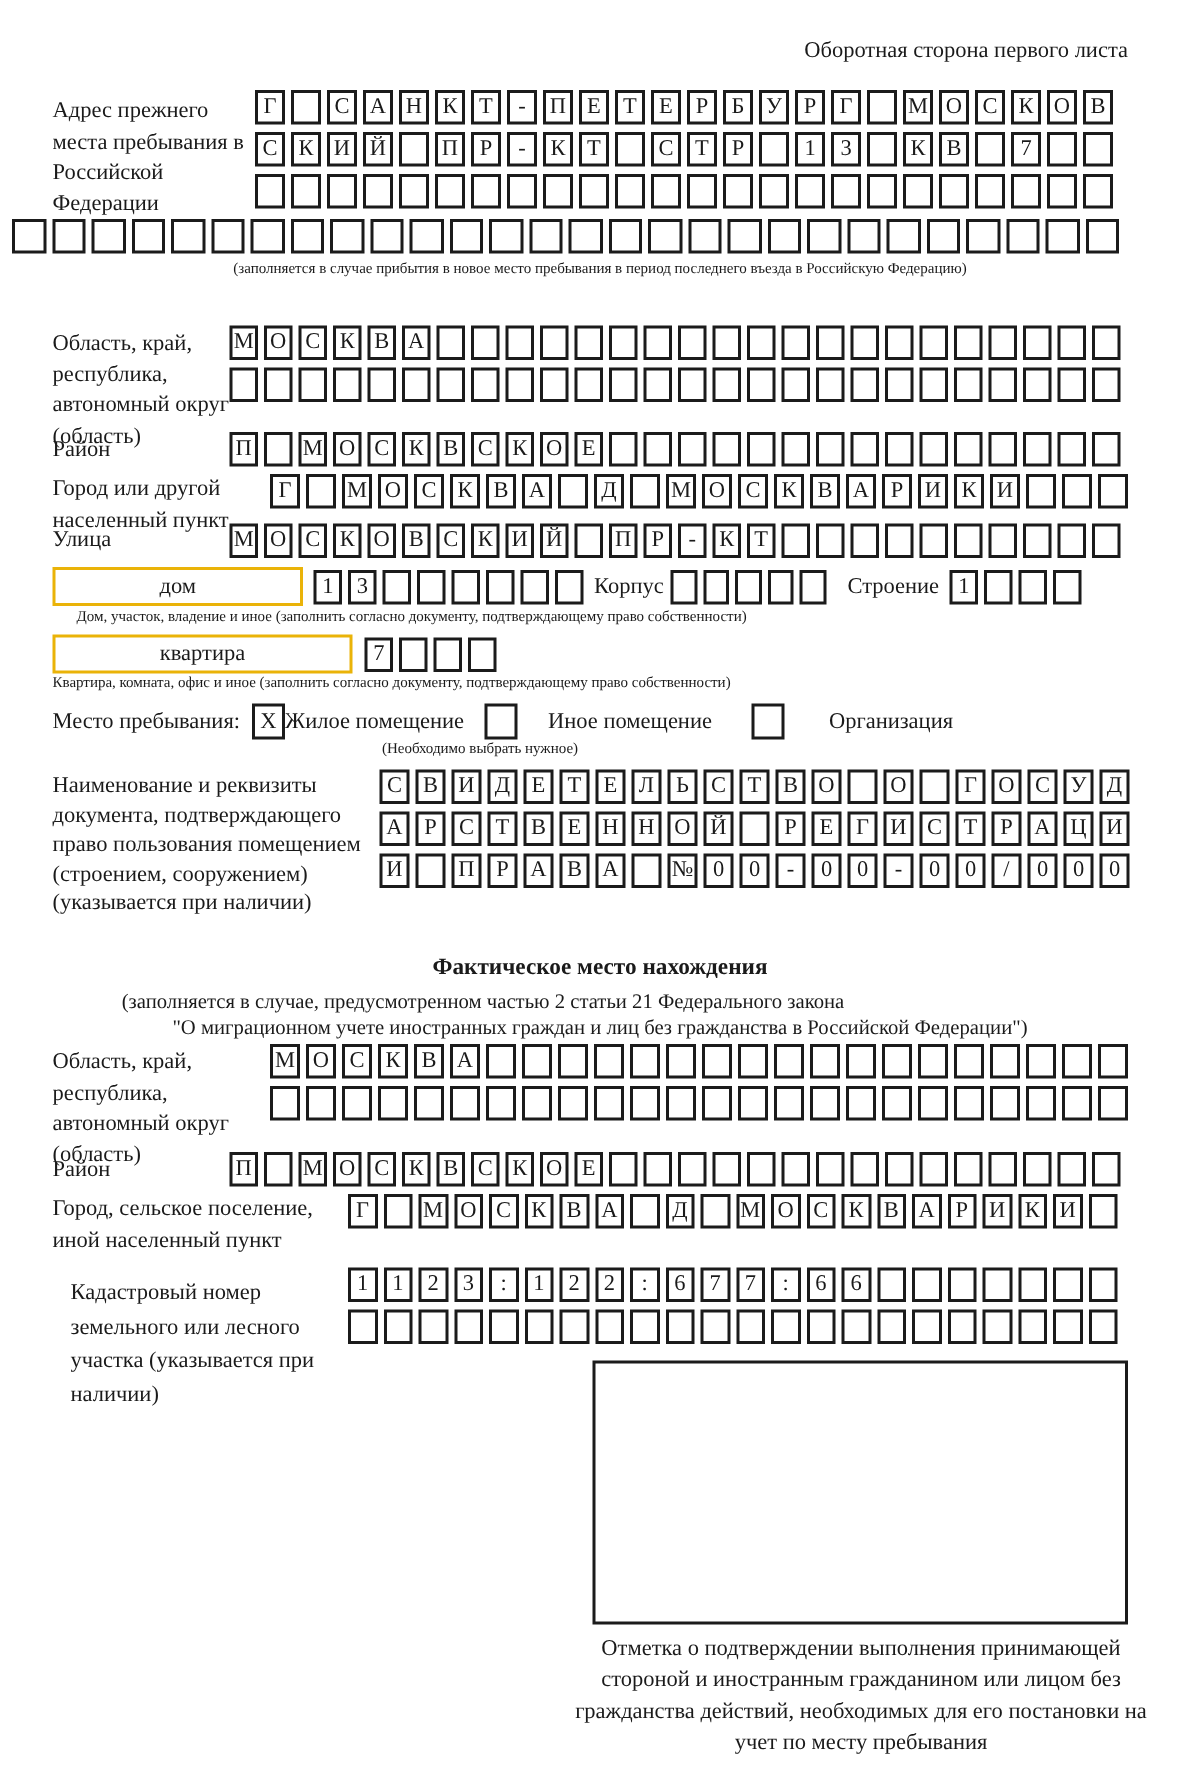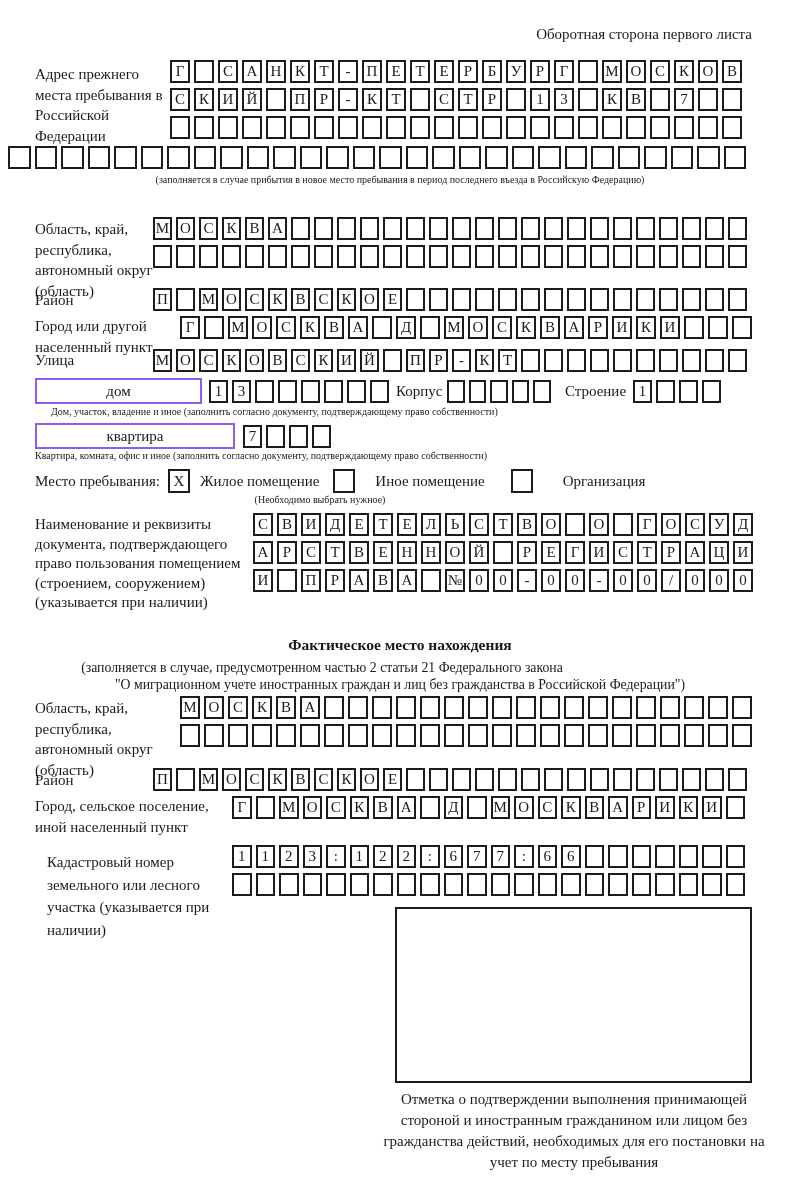--- a/index.html
+++ b/index.html
@@ -25,21 +25,21 @@
     display:flex; align-items:center; justify-content:center;
     font-size:15px; line-height:1;
   }
   .w19 .cell { width:19px; }
   .w195 .cell { width:19.5px; }
   .w22 .cell { width:22.5px; }
   .w17 .cell { width:17.5px; }
   .stack { display:flex; flex-direction:column; gap:5px; }
 
   .bigbox {
-    border:2px solid #8b5cf6; height:26px; background:#fff;
+    border:2px solid #eab308; height:26px; background:#fff;
     display:flex; align-items:center; justify-content:center;
     font-size:15px;
   }
   .inline-row { display:flex; align-items:center; }
   .chk {
     width:22px; height:24px; border:2px solid #1b1b1b; background:#fff;
     display:flex; align-items:center; justify-content:center;
     font-size:15px; flex:0 0 auto;
   }
   .stamp-box { border:2px solid #1b1b1b; background:#fff; }
@@ -350,21 +350,21 @@
         <span class="cell"></span>
         <span class="cell"></span>
         <span class="cell"></span>
       </div>
   </div>
   <div class="abs note" style="top:450px; left:35px; width:740px;">Квартира, комната, офис и иное (заполнить согласно документу, подтверждающему право собственности)</div>
 
   <div class="abs inline-row" style="top:469px; left:35px;">
     <div class="lbl">Место пребывания:</div>
     <div class="chk" style="margin-left:8px;">X</div>
-    <div class="lbl" style="margin-left:10px;">Жилое помещение</div>
+    <div class="lbl" style="">Жилое помещение</div>
     <div class="chk" style="margin-left:14px;"></div>
     <div class="lbl" style="margin-left:20px;">Иное помещение</div>
     <div class="chk" style="margin-left:26px;"></div>
     <div class="lbl" style="margin-left:30px;">Организация</div>
   </div>
   <div class="abs note center" style="top:494px; left:160px; width:320px;">(Необходимо выбрать нужное)</div>
 
   <div class="abs lbl-tight" style="top:515px; left:35px; width:216px;">Наименование и реквизиты документа, подтверждающего право пользования помещением (строением, сооружением) (указывается при наличии)</div>
   <div class="abs stack" style="top:513px; left:253px;">
     <div class="cells">

